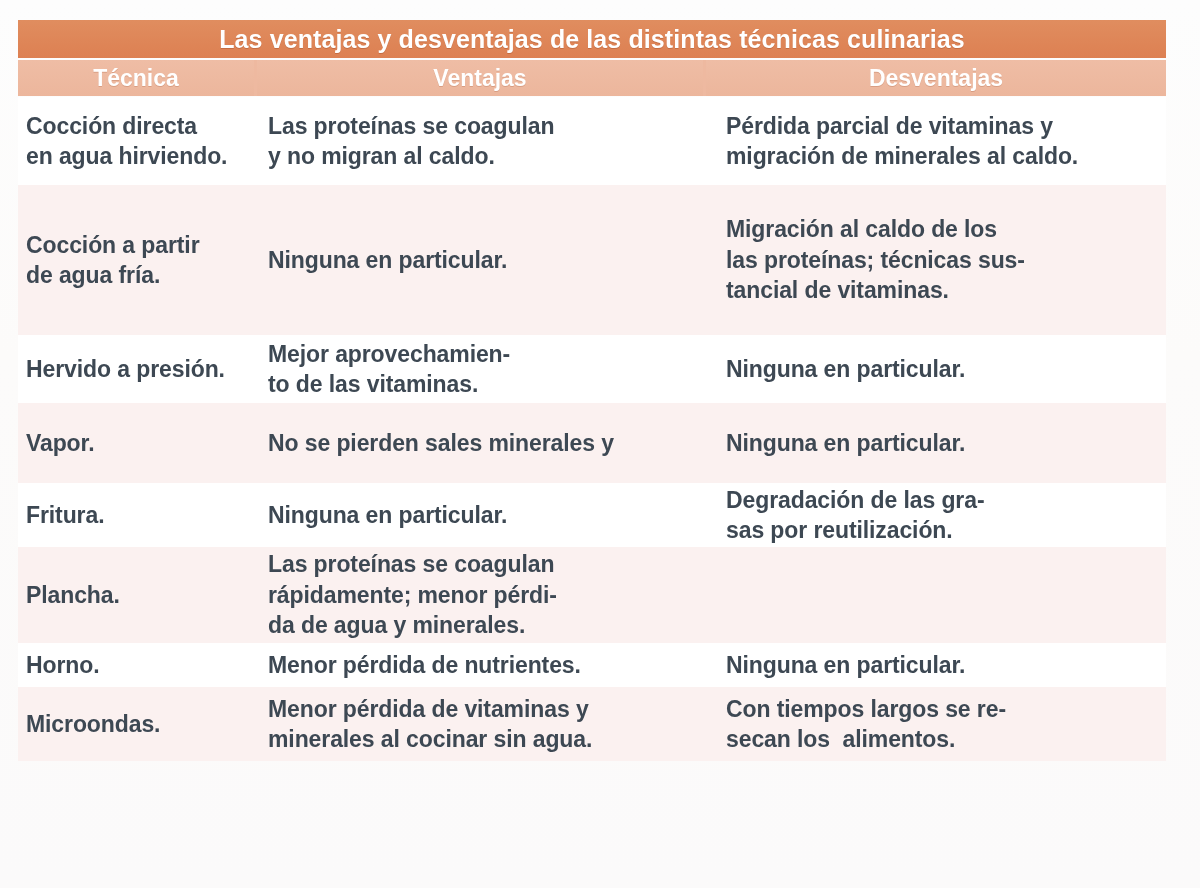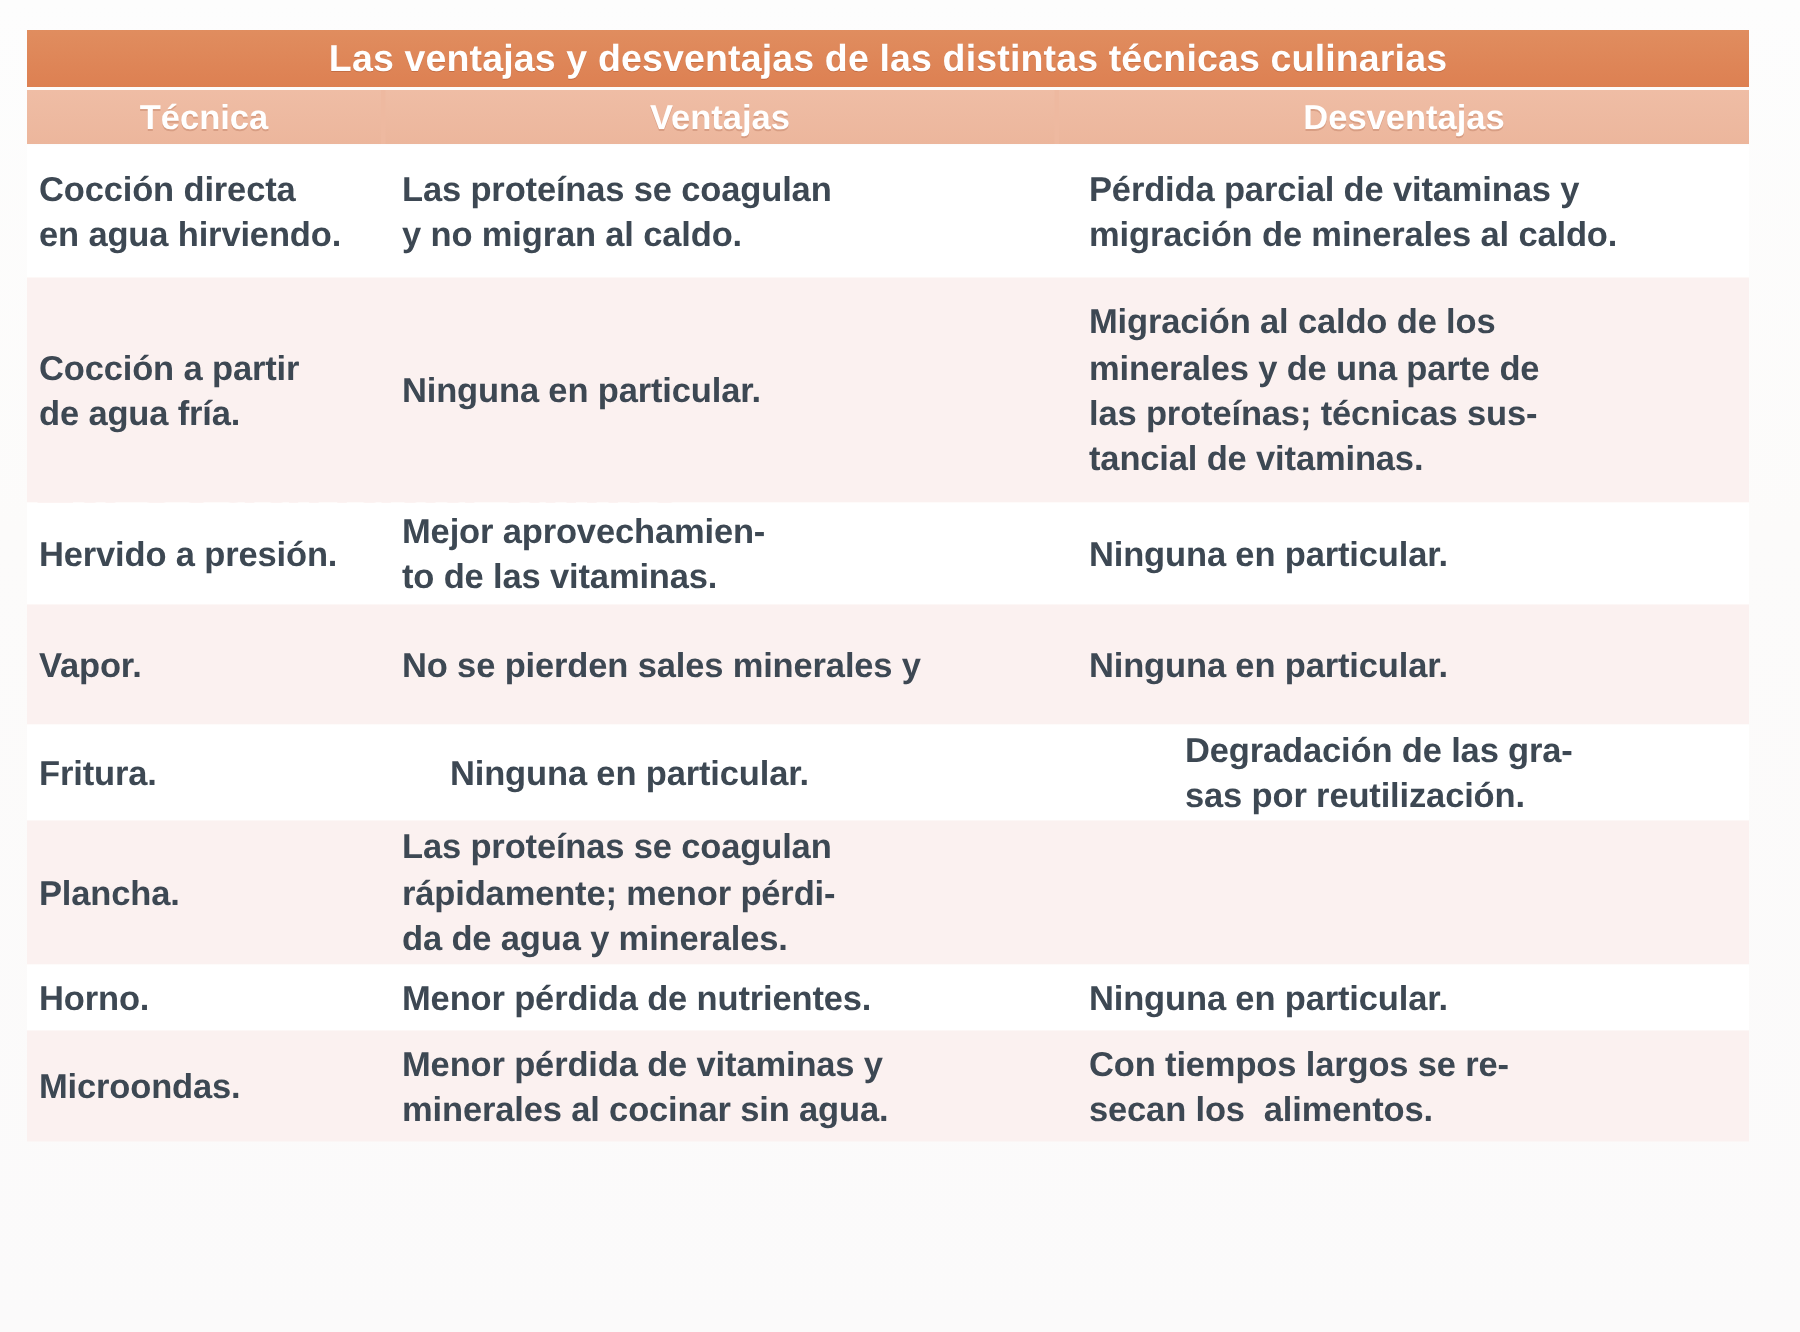--- a/index.html
+++ b/index.html
@@ -162,21 +162,20 @@
         <div class="row band-b" style="height: 150px;">
           <div class="cell c1">
             <span class="ln">Cocción a partir</span>
             <span class="ln">de agua fría.</span>
           </div>
           <div class="cell c2">
             <span class="ln">Ninguna en particular.</span>
           </div>
           <div class="cell c3">
             <span class="ln">Migración al caldo de los</span>
-            <span class="ln">minerales y de una parte de</span>
             <span class="ln">las proteínas; técnicas sus-</span>
             <span class="ln">tancial de vitaminas.</span>
           </div>
         </div>
         <div class="row band-a" style="height: 68px;">
           <div class="cell c1">
             <span class="ln">Hervido a presión.</span>
           </div>
           <div class="cell c2">
             <span class="ln">Mejor aprovechamien-</span>
@@ -190,21 +189,21 @@
           <div class="cell c1">
             <span class="ln">Vapor.</span>
           </div>
           <div class="cell c2">
             <span class="ln">No se pierden sales minerales y</span>
           </div>
           <div class="cell c3">
             <span class="ln">Ninguna en particular.</span>
           </div>
         </div>
-        <div class="row band-a" style="height: 64px; gap: 32px;">
+        <div class="row band-a" style="height: 64px;">
           <div class="cell c1">
             <span class="ln">Fritura.</span>
           </div>
           <div class="cell c2">
             <span class="ln">Ninguna en particular.</span>
           </div>
           <div class="cell c3">
             <span class="ln">Degradación de las gra-</span>
             <span class="ln">sas por reutilización.</span>
           </div>

